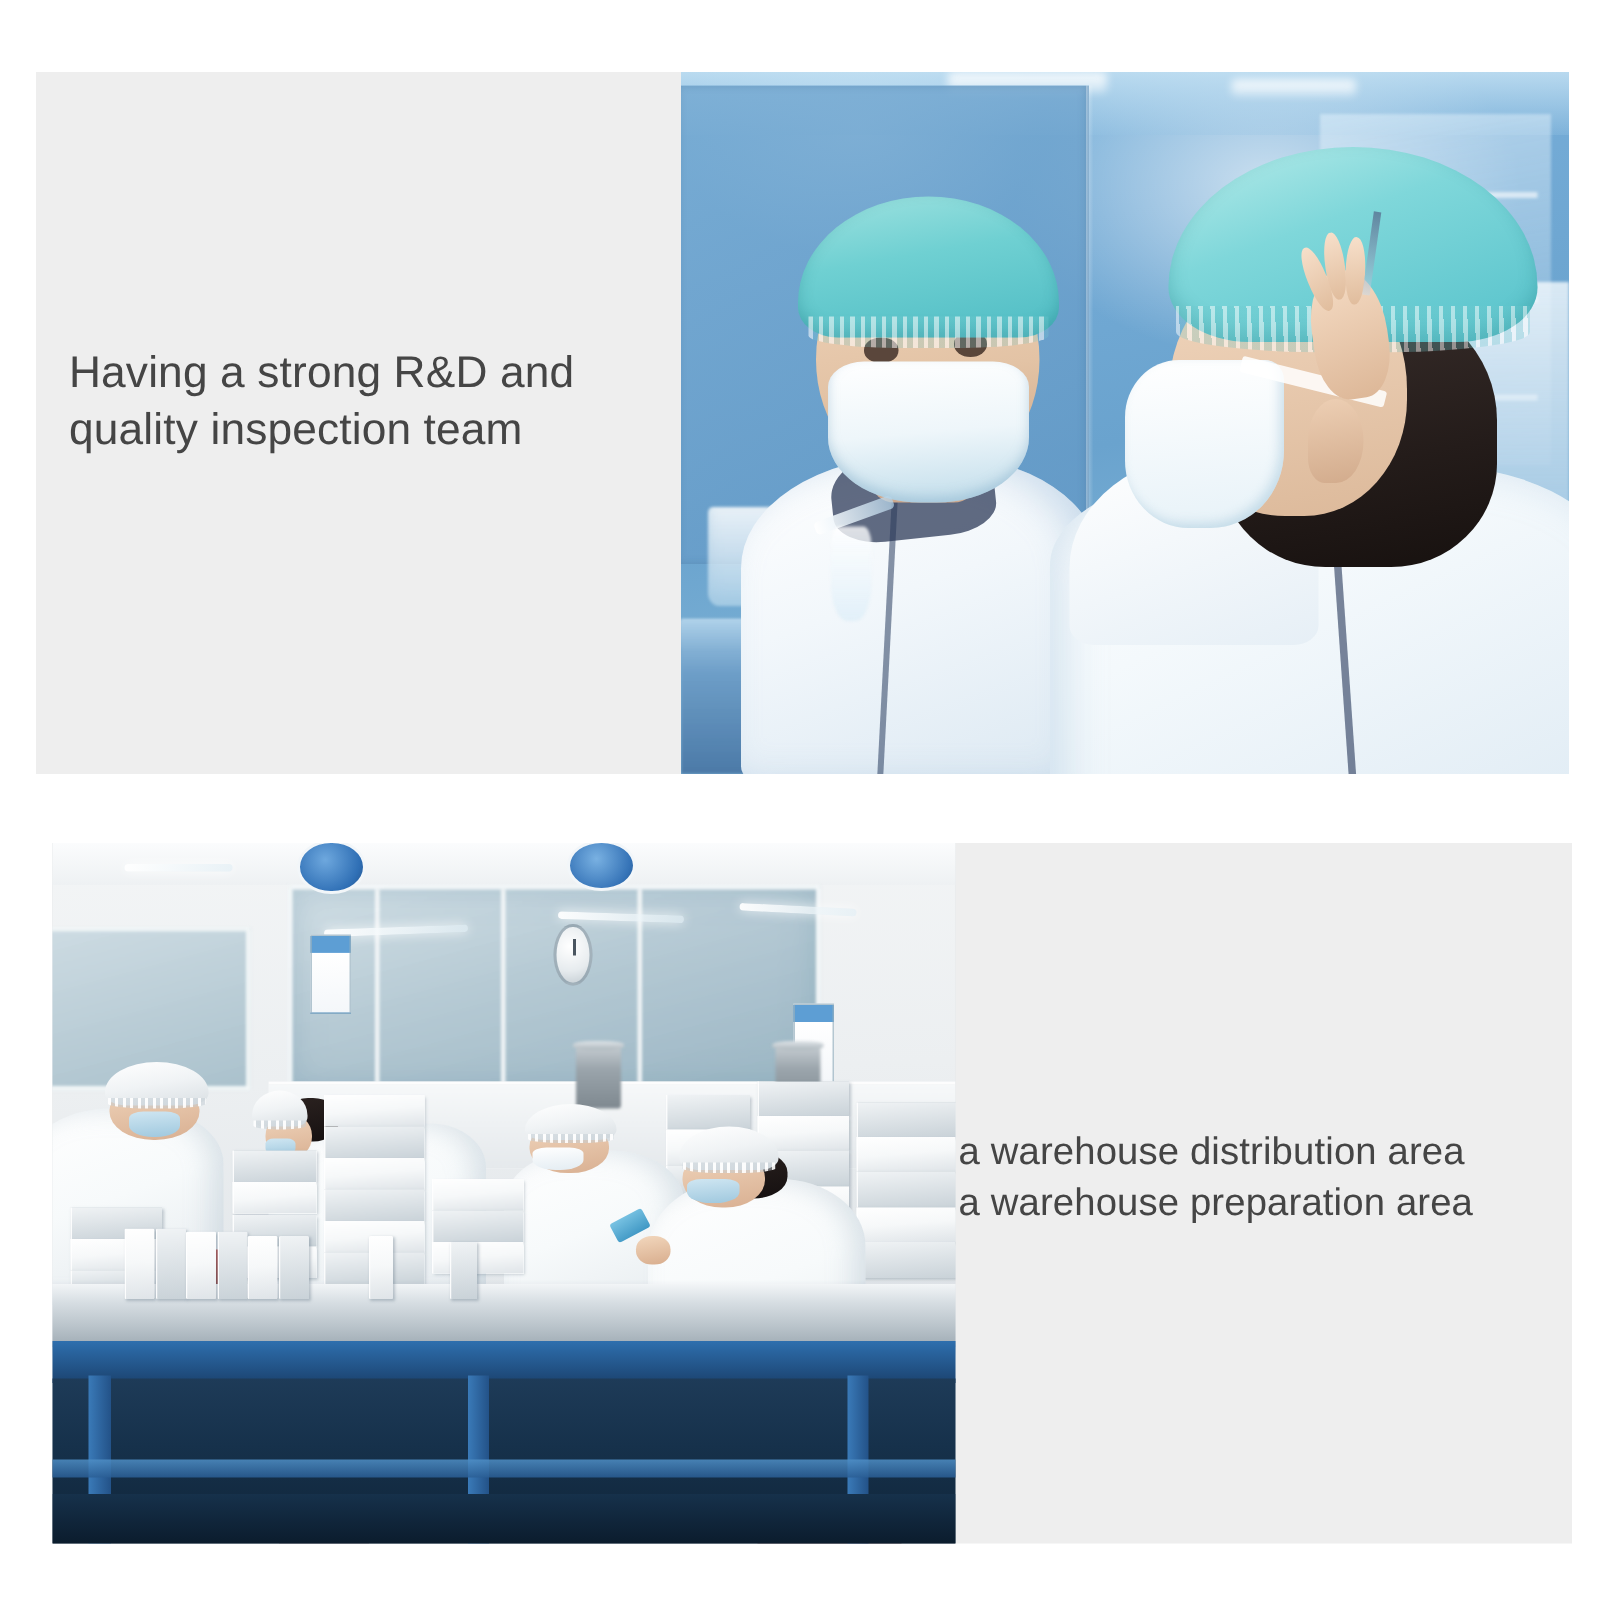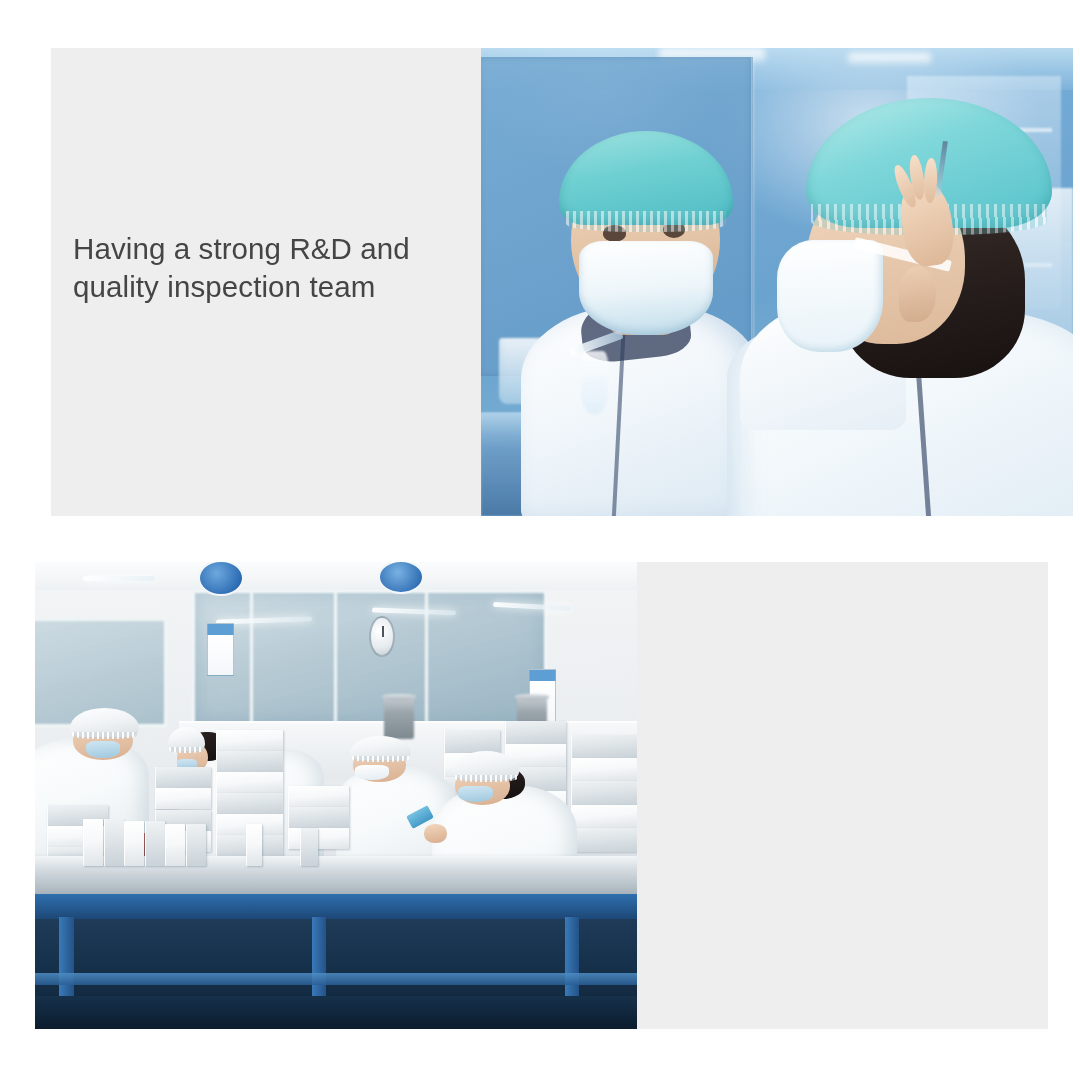--- a/index.html
+++ b/index.html
@@ -18,21 +18,21 @@
 
   .canvas {
     position: absolute;
     inset: 0;
     background: #ffffff;
   }
 
   
   .block-top {
     position: absolute;
-    left: 51px;
+    left: 24px;
     top: 48px;
     width: 1022px;
     height: 382px;
   }
   .panel-gray-top {
     position: absolute;
     left: 0;
     top: 0;
     width: 430px;
     height: 468px;
@@ -624,15 +624,17 @@
         <div class="wh-table-blue"></div>
         <div class="wh-under"></div>
         <div class="wh-leg" style="left:4%"></div>
         <div class="wh-leg" style="left:46%"></div>
         <div class="wh-leg" style="left:88%"></div>
         <div class="wh-rail" style="left:-2%;top:88%;width:104%"></div>
         <div class="wh-floor"></div>
       </div>
     </div>
 
+    <div class="caption-bottom">a warehouse distribution area
+a warehouse preparation area</div>
   </div>
 
 </div>
 
 </body></html>

